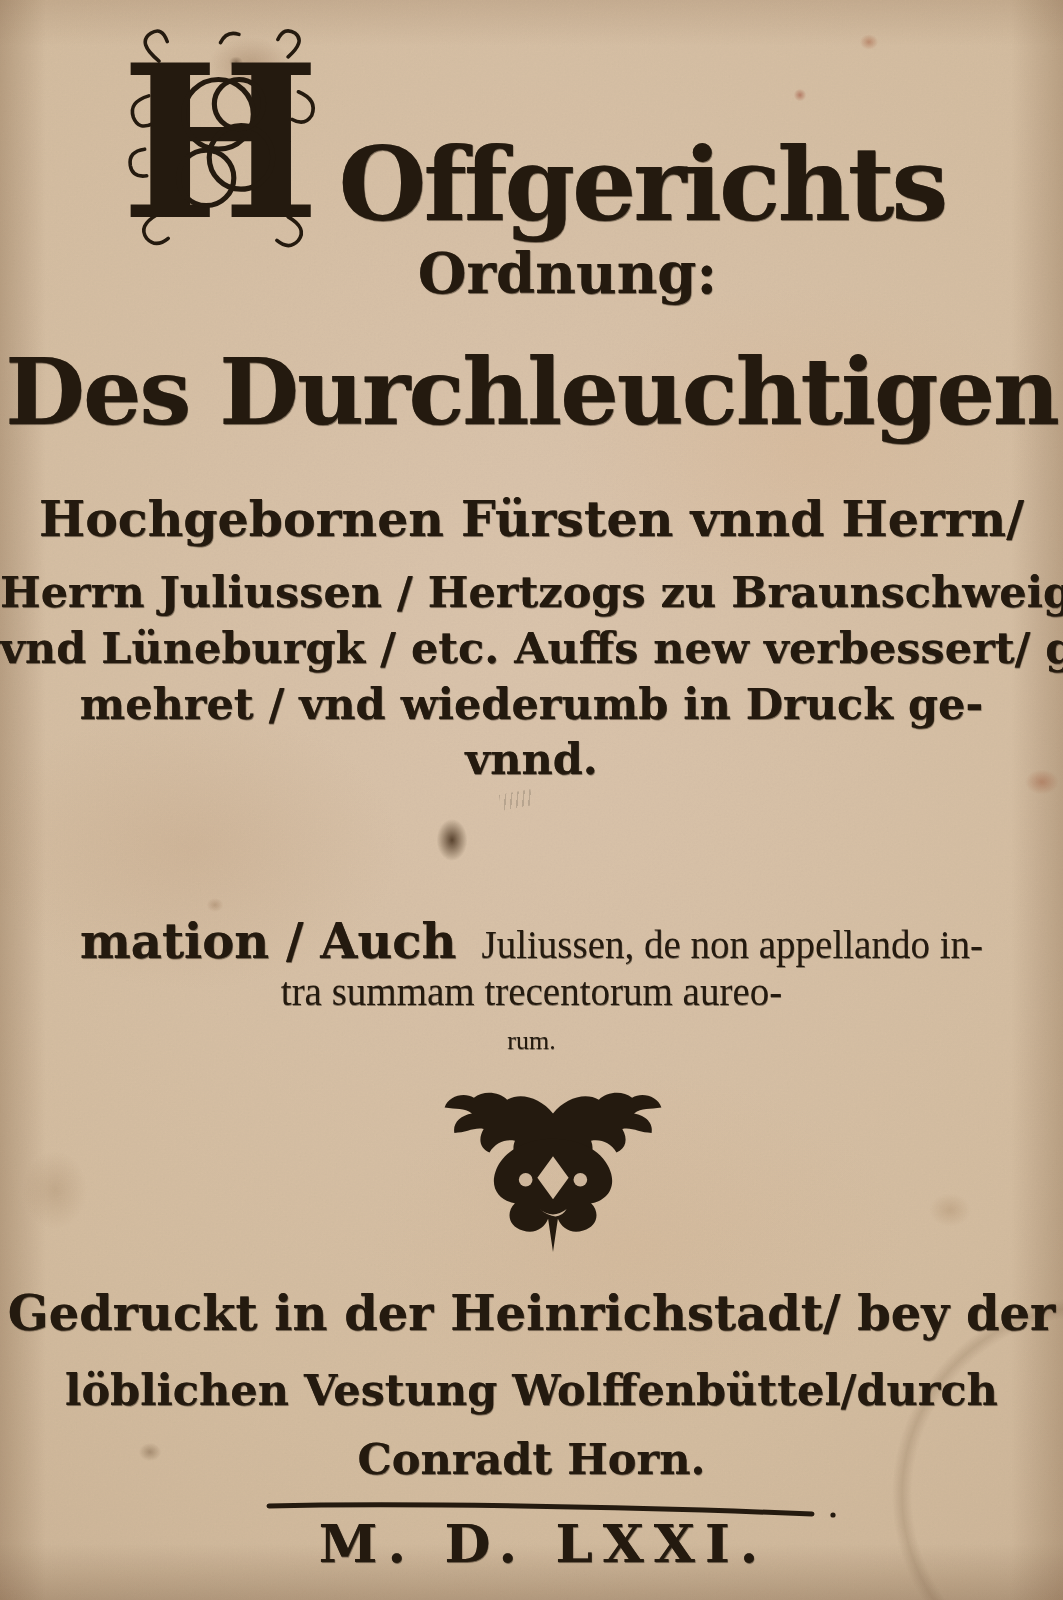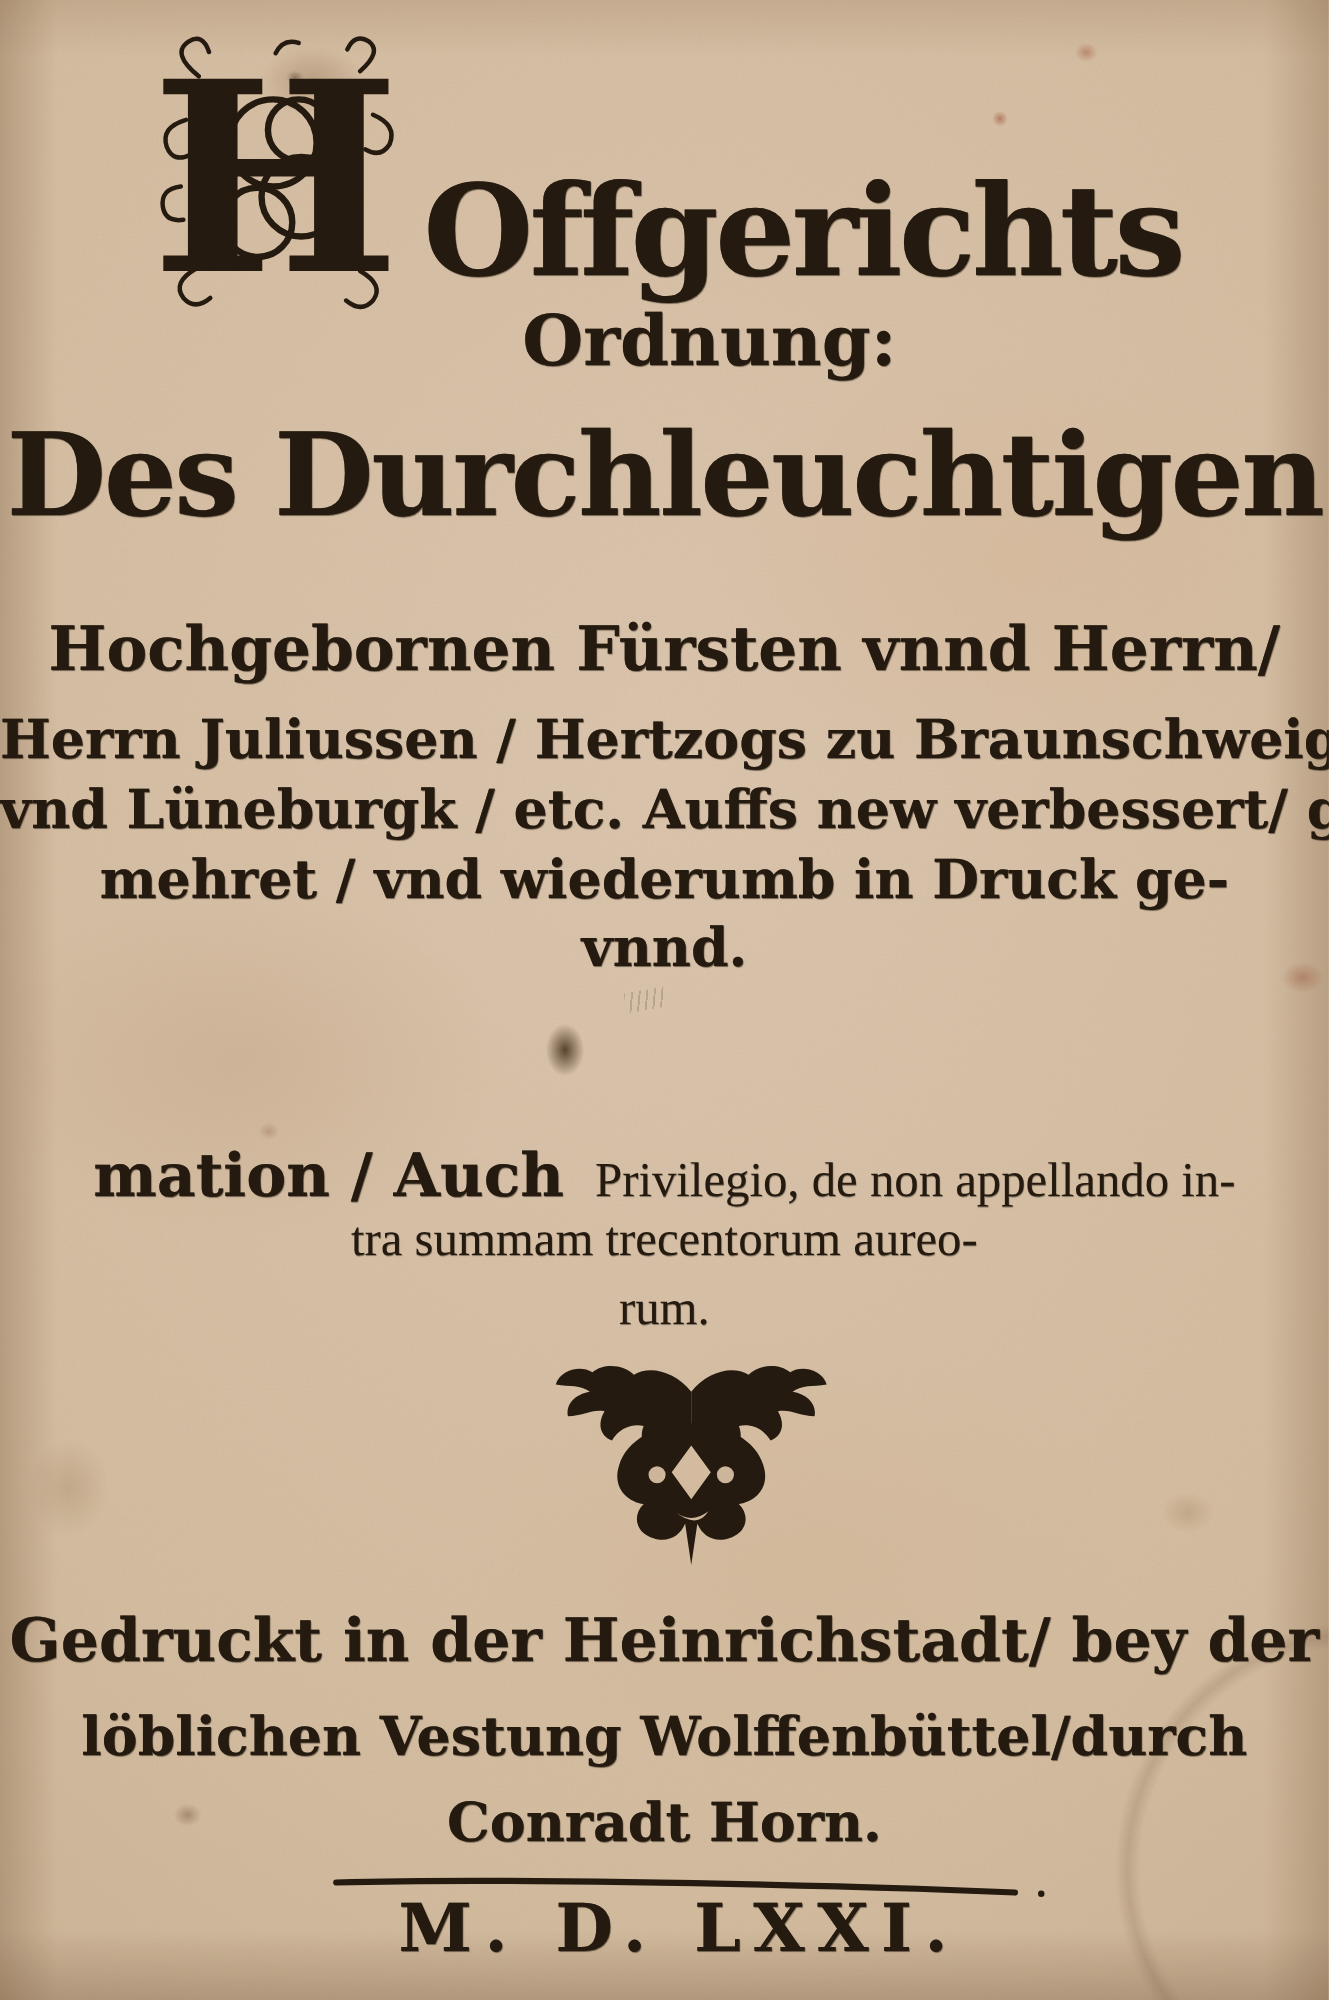--- a/index.html
+++ b/index.html
@@ -41,31 +41,31 @@
     text-shadow:0.6px 0.8px 0.7px rgba(36,26,15,.55), 0 0 0.5px rgba(36,26,15,.6);
   }
   .rom{
     font-family:"Liberation Serif",serif;font-weight:400;color:#241a0f;
     text-shadow:0.4px 0.6px 0.6px rgba(36,26,15,.45);
   }
   #row-title{position:absolute;top:20px;left:0;right:0;height:236px;
     display:flex;justify-content:center;align-items:flex-end;gap:16px;}
   #title-word{font-size:101px;letter-spacing:-3px;padding-bottom:12px;text-align:right;}
   #subtitle{top:244px;font-size:56px;transform:translateX(36px);}
-  #ded-heading{top:332px;font-size:92px;letter-spacing:-2px;}
+  #ded-heading{top:344px;font-size:92px;letter-spacing:-2px;}
   #ded-l0{top:494px;font-size:49px;}
   #ded-l1{top:570px;font-size:43px;}
   #ded-l2{top:626px;font-size:43px;}
   #ded-l3{top:682px;font-size:43px;}
   #ded-l4{top:737px;font-size:43px;}
   #app-heading{top:834px;font-size:53px;word-spacing:12px;}
   #app-line2{top:916px;font-size:39px;}
   #app-line2 .blpart{font-size:48px;margin-right:25px;}
   #app-line3{top:972px;font-size:39px;}
-  #app-line4{top:1027px;font-size:39px;}
+  #app-line4{top:1027px;font-size:26px;}
   #ornament{position:absolute;top:1088px;left:50%;transform:translateX(calc(-50% + 21px));}
   #imp-l0{top:1288px;font-size:48px;}
   #imp-l1{top:1368px;font-size:43px;}
   #imp-l2{top:1437px;font-size:43px;}
   #rule{position:absolute;top:1500px;left:264px;}
   #date{top:1516px;font-size:53px;letter-spacing:10px;transform:translateX(12px);}
   .scratch{
     position:absolute;top:792px;left:500px;width:32px;height:16px;opacity:.4;
     transform:rotate(-10deg);
     background:repeating-linear-gradient(105deg, rgba(85,75,65,.6) 0 1.5px, rgba(0,0,0,0) 1.5px 6px);
@@ -102,21 +102,21 @@
   <div id="subtitle" class="line bl">Ordnung:</div>
 
   <div id="ded-heading" class="line bl">Des Durchleuchtigen</div>
   <div id="ded-l0" class="line bl">Hochgebornen Fürsten vnnd Herrn/</div>
   <div id="ded-l1" class="line bl">Herrn Juliussen /  Hertzogs zu Braunschweig/</div>
   <div id="ded-l2" class="line bl">vnd Lüneburgk / etc.  Auffs new verbessert/ ge-</div>
   <div id="ded-l3" class="line bl">mehret / vnd wiederumb in Druck ge-</div>
   <div id="ded-l4" class="line bl">vnnd.</div>
 
   <div id="app-line2" class="line rom">
-    <span class="bl blpart">mation / Auch</span><span class="rom">Privilegio, de non appellando in-</span>
+    <span class="bl blpart">mation / Auch</span><span class="rom">Juliussen, de non appellando in-</span>
   </div>
   <div id="app-line3" class="line rom">tra summam trecentorum aureo-</div>
   <div id="app-line4" class="line rom">rum.</div>
 
   <div class="scratch"></div>
 
   <svg id="ornament" width="250" height="166" viewBox="0 0 250 170">
     <g fill="#241a0f">
       <path d="M125 26 C112 10 92 4 78 12 C70 4 54 2 44 10 C34 4 18 8 14 20 C26 22 34 20 42 26 C30 28 22 36 24 46 C36 46 44 40 54 42 C48 52 50 62 60 66 C66 56 76 52 86 54 C82 64 86 74 96 76 C102 66 112 60 125 60 Z"></path>
       <path d="M125 26 C138 10 158 4 172 12 C180 4 196 2 206 10 C216 4 232 8 236 20 C224 22 216 20 208 26 C220 28 228 36 226 46 C214 46 206 40 196 42 C202 52 200 62 190 66 C184 56 174 52 164 54 C168 64 164 74 154 76 C148 66 138 60 125 60 Z"></path>

